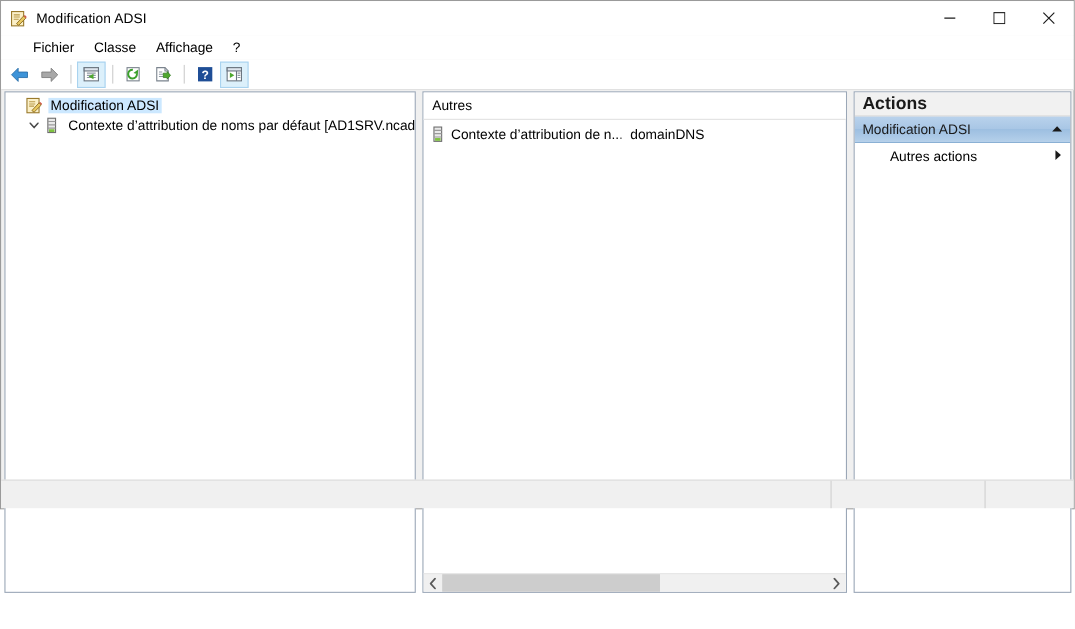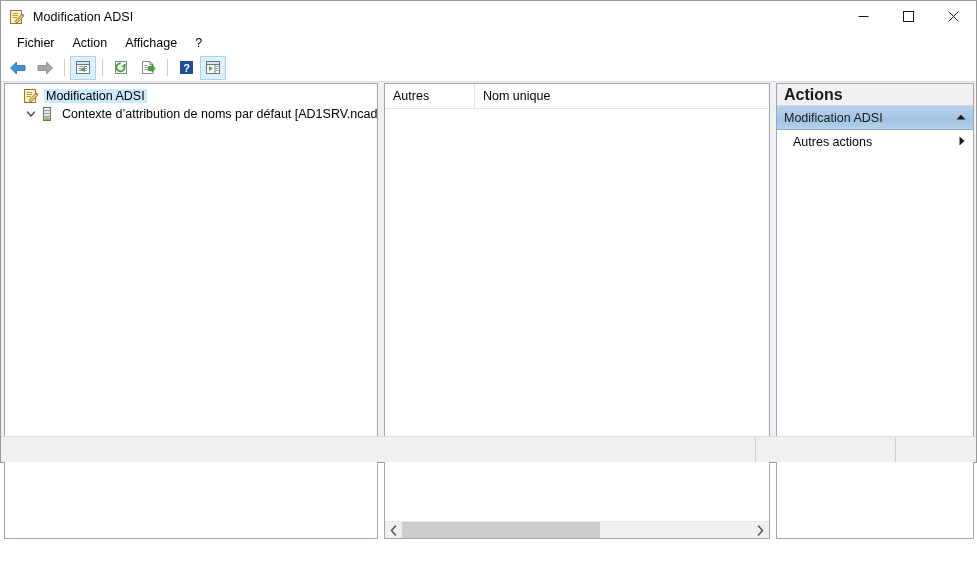--- a/index.html
+++ b/index.html
@@ -67,21 +67,21 @@
 
   
   .menubar {
     position: absolute;
     left: 0; top: 31px;
     width: 975px;
     height: 22px;
     background: #ffffff;
     display: flex;
     align-items: center;
-    padding-left: 7px;
+    padding-left: 20px;
     box-sizing: border-box;
   }
   .menu-item {
     font-size: 12.5px;
     color: #000000;
     padding: 2px 9px;
     white-space: nowrap;
   }
 
   
@@ -279,21 +279,21 @@
   .act-group-caret {
     margin-left: auto;
     color: #1a1a1a;
     font-size: 9px;
     line-height: 1;
   }
   .act-item {
     height: 24px;
     display: flex;
     align-items: center;
-    padding: 0 8px 0 16px;
+    padding: 0 8px 0 32px;
     box-sizing: border-box;
     justify-content: flex-end;
   }
   .act-item-text {
     font-size: 12.5px;
     color: #000000;
   }
   .act-item-caret {
     margin-left: auto;
     color: #000000;
@@ -356,21 +356,21 @@
         <svg width="11" height="11" viewBox="0 0 11 11">
           <line x1="0.5" y1="0.5" x2="10.5" y2="10.5" stroke="#1a1a1a" stroke-width="1"></line>
           <line x1="10.5" y1="0.5" x2="0.5" y2="10.5" stroke="#1a1a1a" stroke-width="1"></line>
         </svg>
       </button>
     </div>
   </div>
 
   <div class="menubar">
     <div class="menu-item">Fichier</div>
-    <div class="menu-item">Action</div>
+    <div class="menu-item">Classe</div>
     <div class="menu-item">Affichage</div>
     <div class="menu-item">?</div>
   </div>
 
   <div class="toolbar">
 
     <div class="tb-btn">
       <svg width="18" height="16" viewBox="0 0 18 16">
         <path d="M7.5 2 L1.5 8 L7.5 14 L7.5 10.5 L16 10.5 L16 5.5 L7.5 5.5 Z" fill="#3d93d8" stroke="#2a6ea8" stroke-width="0.8" stroke-linejoin="round"></path>
       </svg>
@@ -473,23 +473,38 @@
       </span>
       <span class="tree-label">Contexte d’attribution de noms par défaut [AD1SRV.ncad.fr]</span>
     </div>
 
   </div>
 
   <div class="list-panel">
 
     <div class="lv-header">
       <div class="lv-col" style="width:90px;">Autres</div>
-      <div class="lv-col" style="width:114px;">Nom unique</div>
-    </div>
-
+    </div>
+
+    <div class="lv-row">
+      <div class="lv-cell first" style="width:180px;">
+        <span class="icon-box" style="margin-right:4px;">
+          <svg width="16" height="16" viewBox="0 0 16 16">
+            <rect x="4.5" y="1.5" width="7" height="13" fill="#e9e9e9" stroke="#6e6e6e" stroke-width="1"></rect>
+            <line x1="4.5" y1="4.5" x2="11.5" y2="4.5" stroke="#9a9a9a" stroke-width="1"></line>
+            <line x1="4.5" y1="7.5" x2="11.5" y2="7.5" stroke="#9a9a9a" stroke-width="1"></line>
+            <line x1="4.5" y1="10.5" x2="11.5" y2="10.5" stroke="#9a9a9a" stroke-width="1"></line>
+            <rect x="5.5" y="11.5" width="5" height="2.5" fill="#7fc240"></rect>
+          </svg>
+        </span>
+        <span>Contexte d’attribution de n...</span>
+      </div>
+      <div class="lv-cell" style="width:90px;">domainDNS</div>
+      <div class="lv-cell" style="width:114px;"></div>
+    </div>
 
     <div class="hscroll">
       <div class="hs-arrow">
         <svg width="7" height="11" viewBox="0 0 7 11">
           <path d="M5.5 1 L1.5 5.5 L5.5 10" fill="none" stroke="#5a5a5a" stroke-width="1.6" stroke-linecap="round" stroke-linejoin="round"></path>
         </svg>
       </div>
       <div class="hs-track">
         <div class="hs-thumb"></div>
       </div>

